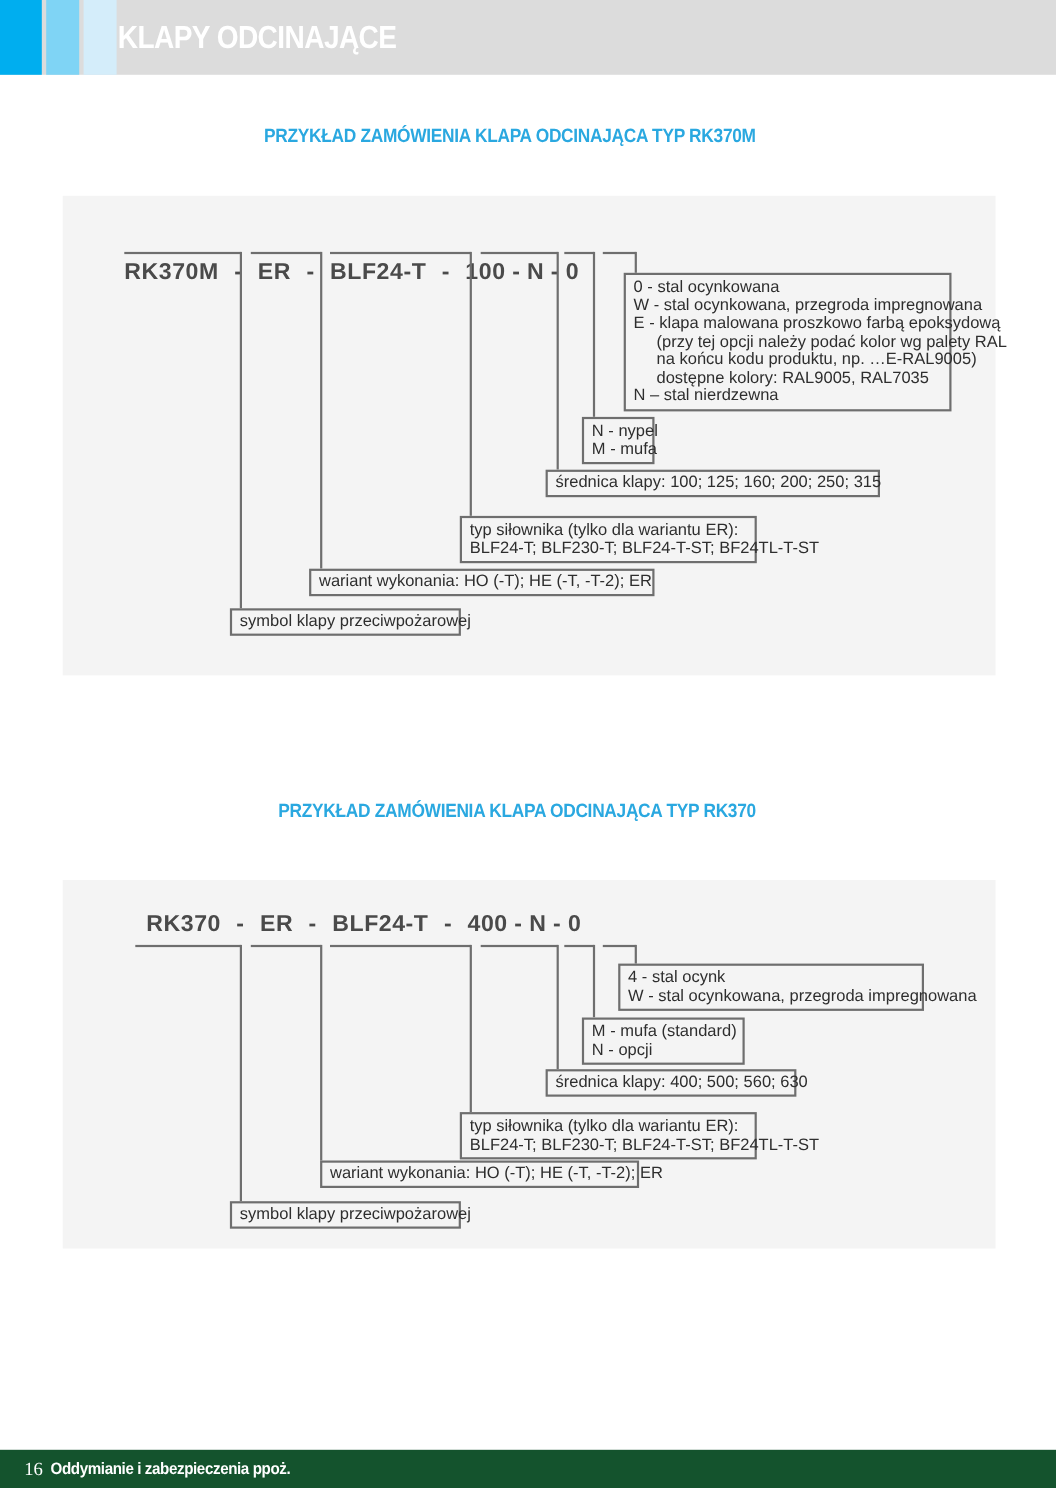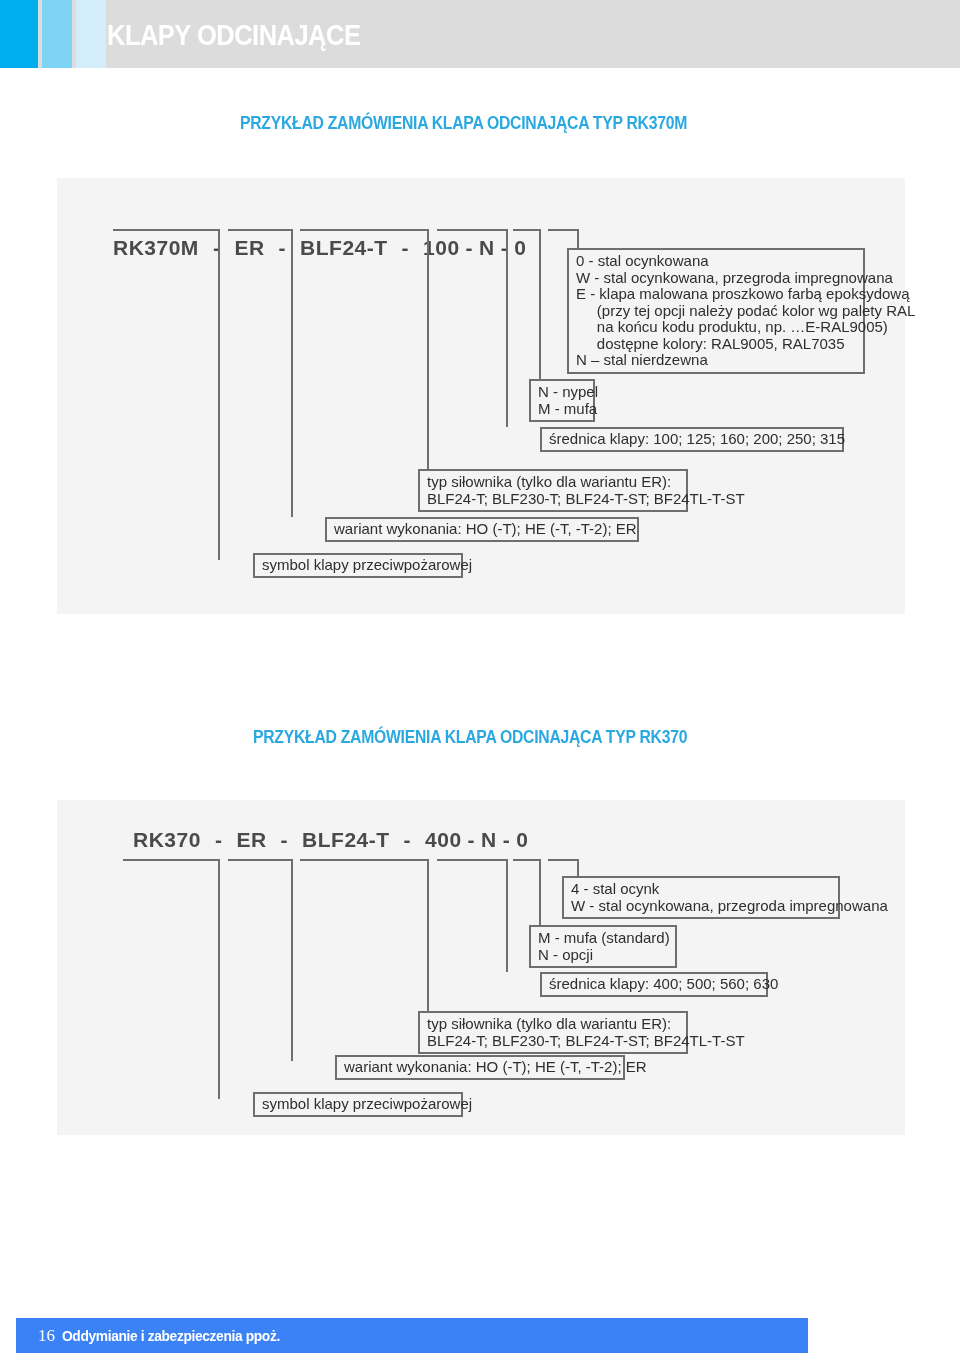--- a/index.html
+++ b/index.html
@@ -95,30 +95,30 @@
     position: absolute;
     background: #f4f4f4;
     border: 2px solid #6e6e6e;
     box-sizing: border-box;
     color: #2e2e2e;
     font-size: 15px;
     line-height: 16.5px;
     padding: 3px 6px 3px 7px;
     white-space: pre;
   }
-  .callout.tight { padding: 2px 6px 2px 7px; margin-left: 44px; }
+  .callout.tight { padding: 2px 6px 2px 7px; }
 
   
   .footer {
     position: absolute;
-    left: 16px;
+    left: 0;
     top: 1318px;
-    width: 792px;
+    width: 960px;
     height: 35px;
-    background: #3b82f6;
+    background: #14532d;
   }
   .footer-page {
     position: absolute;
     left: 22px; top: 8px;
     color: #ffffff;
     font-size: 17px;
     font-weight: normal;
     font-family: "Liberation Serif", serif;
   }
   .footer-text {

